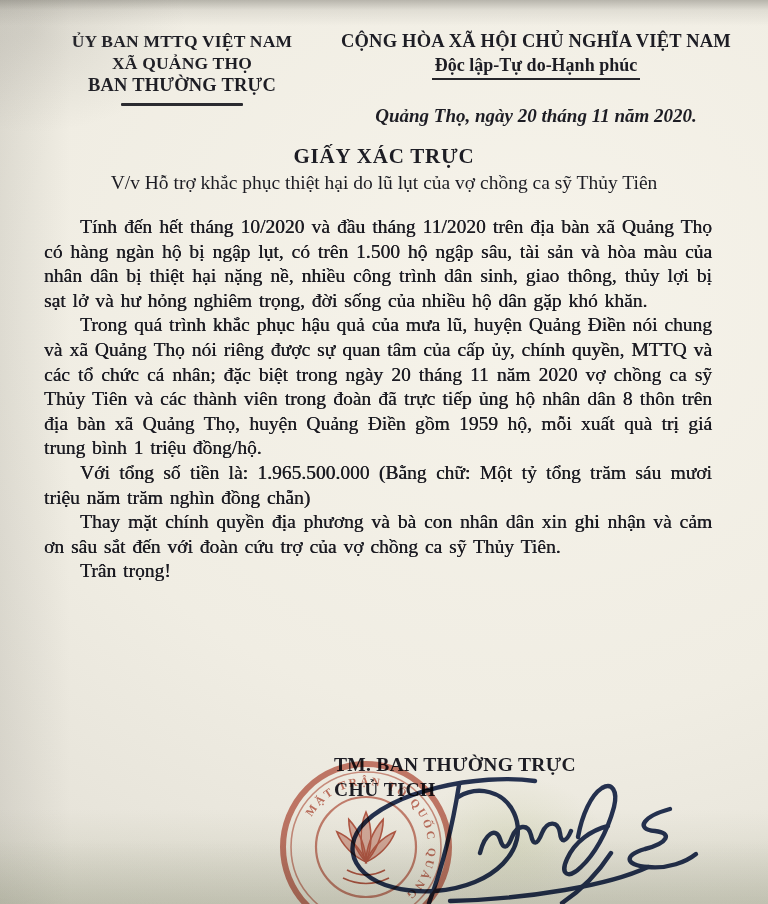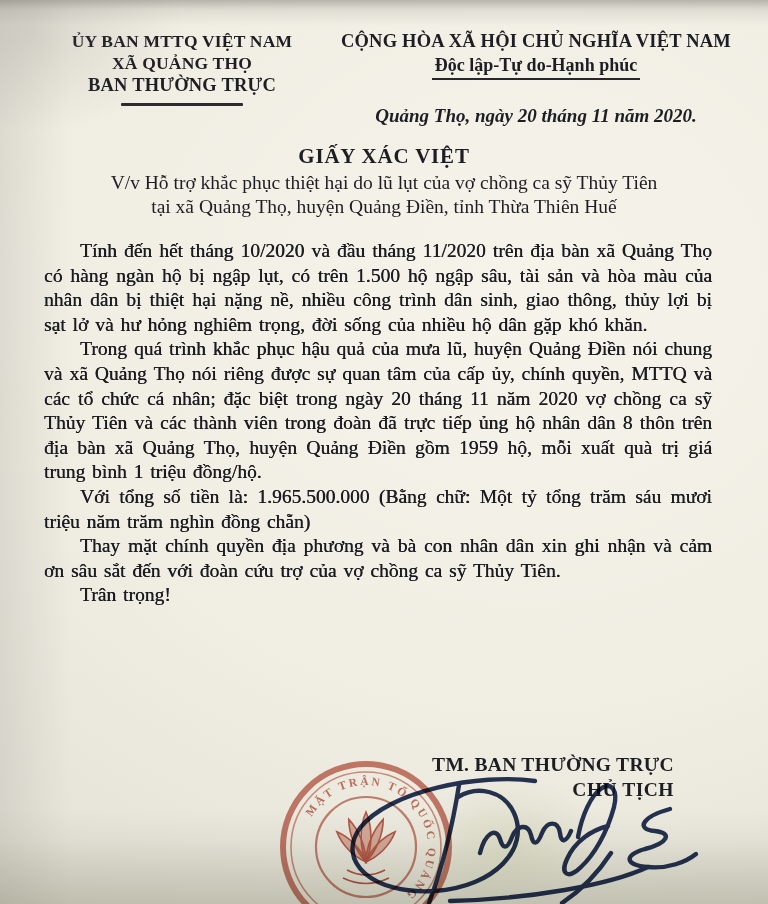--- a/index.html
+++ b/index.html
@@ -37,21 +37,21 @@
   .dateline{margin-top:25px;font-style:italic;font-weight:bold;font-size:19px;}
 
   .doc-title{margin-top:17px;text-align:center;font-weight:bold;font-size:21px;letter-spacing:0.8px;}
   .doc-subtitle{margin:2px auto 0;width:660px;text-align:center;font-weight:normal;
     font-size:19.5px;line-height:24px;}
 
   .body-text{margin-top:20px;padding:0 56px 0 44px;font-size:19.5px;line-height:24.6px;
     text-align:justify;color:#1b1b22;text-shadow:0.3px 0 0 currentColor;}
   .body-text p{margin:0;text-indent:36px;word-spacing:2px;}
 
-  .sign-block{position:absolute;left:334px;top:752px;width:340px;text-align:right;z-index:1;}
+  .sign-block{position:absolute;left:334px;top:752px;width:340px;text-align:left;z-index:1;}
   .sign-line1{font-weight:bold;font-size:19.5px;line-height:25px;letter-spacing:0.3px;}
   .sign-line2{font-weight:bold;font-size:19.5px;line-height:25px;letter-spacing:0.5px;}
 
   .stamp{position:absolute;left:277px;top:758px;width:178px;height:178px;z-index:2;
     opacity:0.85;mix-blend-mode:multiply;filter:blur(0.3px);}
   .signature{position:absolute;left:330px;top:773px;width:372px;height:131px;z-index:3;
     mix-blend-mode:multiply;}
 </style>
 </head>
 <body>
@@ -69,24 +69,23 @@
       <div class="hl-line l3">BAN THƯỜNG TRỰC</div>
       <div class="hl-rule"></div>
     </div>
     <div class="header-right">
       <div class="hr-line1">CỘNG HÒA XÃ HỘI CHỦ NGHĨA VIỆT NAM</div>
       <div><span class="hr-line2">Độc lập-Tự do-Hạnh phúc</span></div>
       <div class="dateline">Quảng Thọ, ngày 20 tháng 11 năm 2020.</div>
     </div>
   </div>
 
-  <div class="doc-title">GIẤY XÁC VIỆT</div>
+  <div class="doc-title">GIẤY XÁC TRỰC</div>
   <div class="doc-subtitle">
     <div>V/v Hỗ trợ khắc phục thiệt hại do lũ lụt của vợ chồng ca sỹ Thủy Tiên</div>
-    <div>tại xã Quảng Thọ, huyện Quảng Điền, tỉnh Thừa Thiên Huế</div>
   </div>
 
   <div class="body-text">
     <p>Tính đến hết tháng 10/2020 và đầu tháng 11/2020 trên địa bàn xã Quảng Thọ có hàng ngàn hộ bị ngập lụt, có trên 1.500 hộ ngập sâu, tài sản và hòa màu của nhân dân bị thiệt hại nặng nề, nhiều công trình dân sinh, giao thông, thủy lợi bị sạt lở và hư hỏng nghiêm trọng, đời sống của nhiều hộ dân gặp khó khăn.</p>
     <p>Trong quá trình khắc phục hậu quả của mưa lũ, huyện Quảng Điền nói chung và xã Quảng Thọ nói riêng được sự quan tâm của cấp ủy, chính quyền, MTTQ và các tổ chức cá nhân; đặc biệt trong ngày 20 tháng 11 năm 2020 vợ chồng ca sỹ Thủy Tiên và các thành viên trong đoàn đã trực tiếp ủng hộ nhân dân 8 thôn trên địa bàn xã Quảng Thọ, huyện Quảng Điền gồm 1959 hộ, mỗi xuất quà trị giá trung bình 1 triệu đồng/hộ.</p>
     <p>Với tổng số tiền là: 1.965.500.000 (Bằng chữ: Một tỷ tổng trăm sáu mươi triệu năm trăm nghìn đồng chẵn)</p>
     <p>Thay mặt chính quyền địa phương và bà con nhân dân xin ghi nhận và cảm ơn sâu sắt đến với đoàn cứu trợ của vợ chồng ca sỹ Thủy Tiên.</p>
     <p>Trân trọng!</p>
   </div>
 

